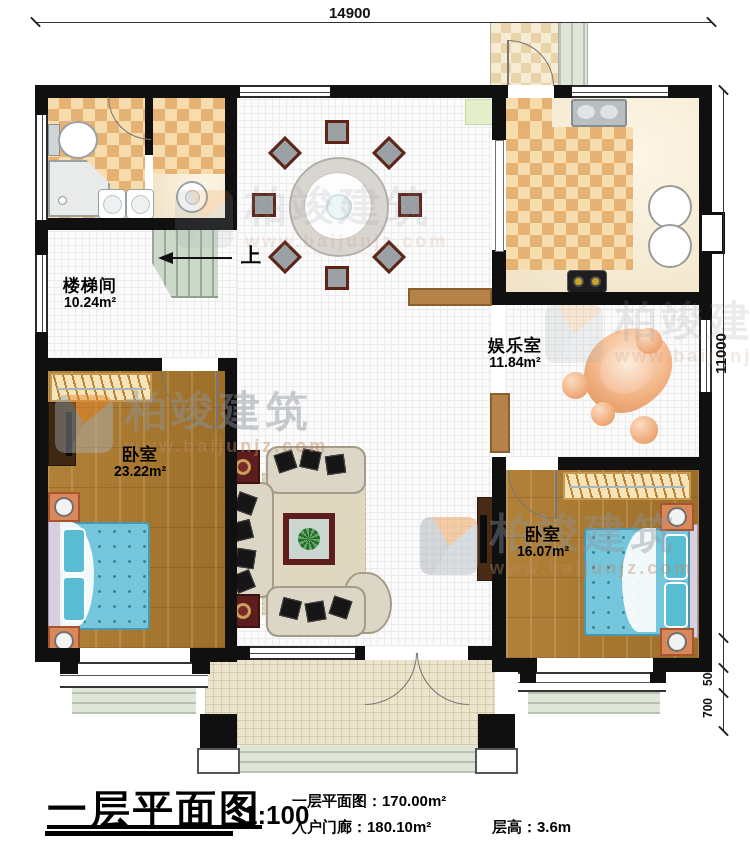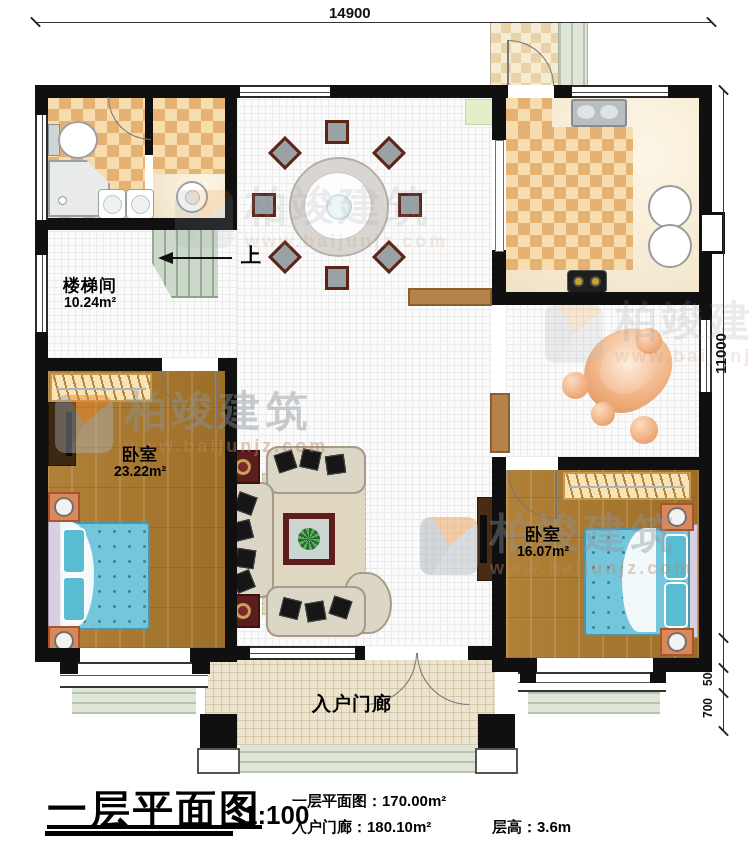--- a/index.html
+++ b/index.html
@@ -256,30 +256,31 @@
   <div class="leaf" style="left:555px;top:470px;width:2px;height:48px;"></div>
   <div class="arc" style="left:365px;top:653px;width:51px;height:51px;
        border-right:1px solid #777;border-bottom:1px solid #777;border-bottom-right-radius:100% 100%;"></div>
   <div class="arc" style="left:417px;top:653px;width:51px;height:51px;
        border-left:1px solid #777;border-bottom:1px solid #777;border-bottom-left-radius:100% 100%;"></div>
 
   <div class="rlabel" style="left:30px;top:276px;width:120px;">
     <span class="nm">楼梯间</span>
       <span class="ar">10.24m²</span>
     </div>
+  <div class="rlabel" style="left:455px;top:336px;width:120px;">
+    <span class="nm">娱乐室</span>
+      <span class="ar">11.84m²</span>
+    </div>
   <div class="rlabel" style="left:80px;top:445px;width:120px;">
     <span class="nm">卧室</span>
       <span class="ar">23.22m²</span>
     </div>
   <div class="rlabel" style="left:483px;top:525px;width:120px;">
     <span class="nm">卧室</span>
       <span class="ar">16.07m²</span>
-    </div>
-  <div class="rlabel" style="left:292px;top:693px;width:120px;">
-    <span class="nm" style="font-size:19px;">入户门廊</span>
     </div>
 
   <div class="wm" style="left:55px;top:390px;opacity:.45;">
     <div class="wm-logo"></div>
     <div>
         <div class="wm-brand">柏竣建筑</div>
          <div class="wm-site">www.baijunjz.com</div>
       </div>
   </div>
   <div class="wm" style="left:420px;top:512px;opacity:.4;">

